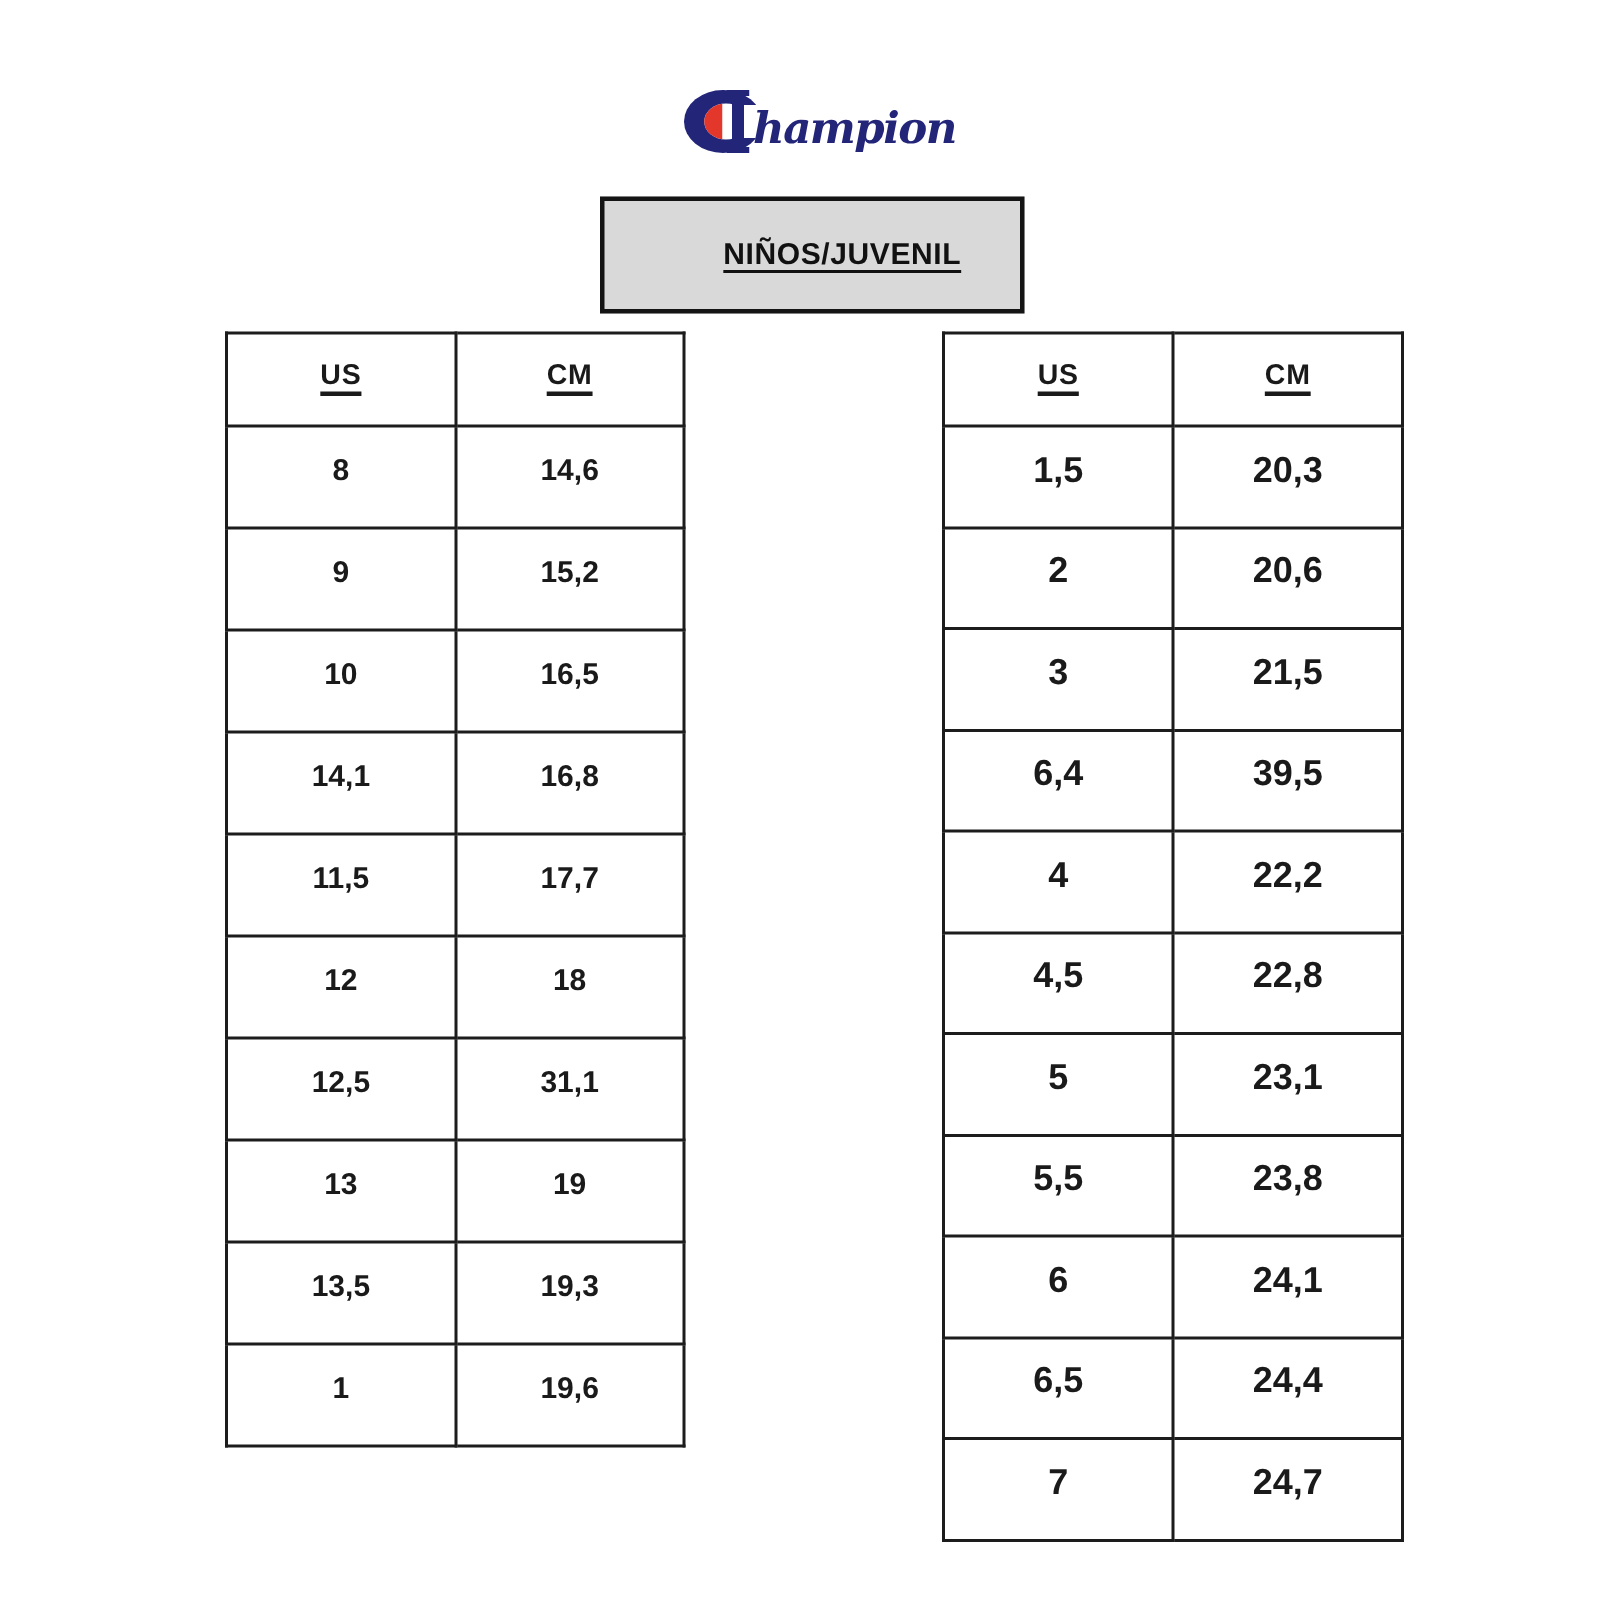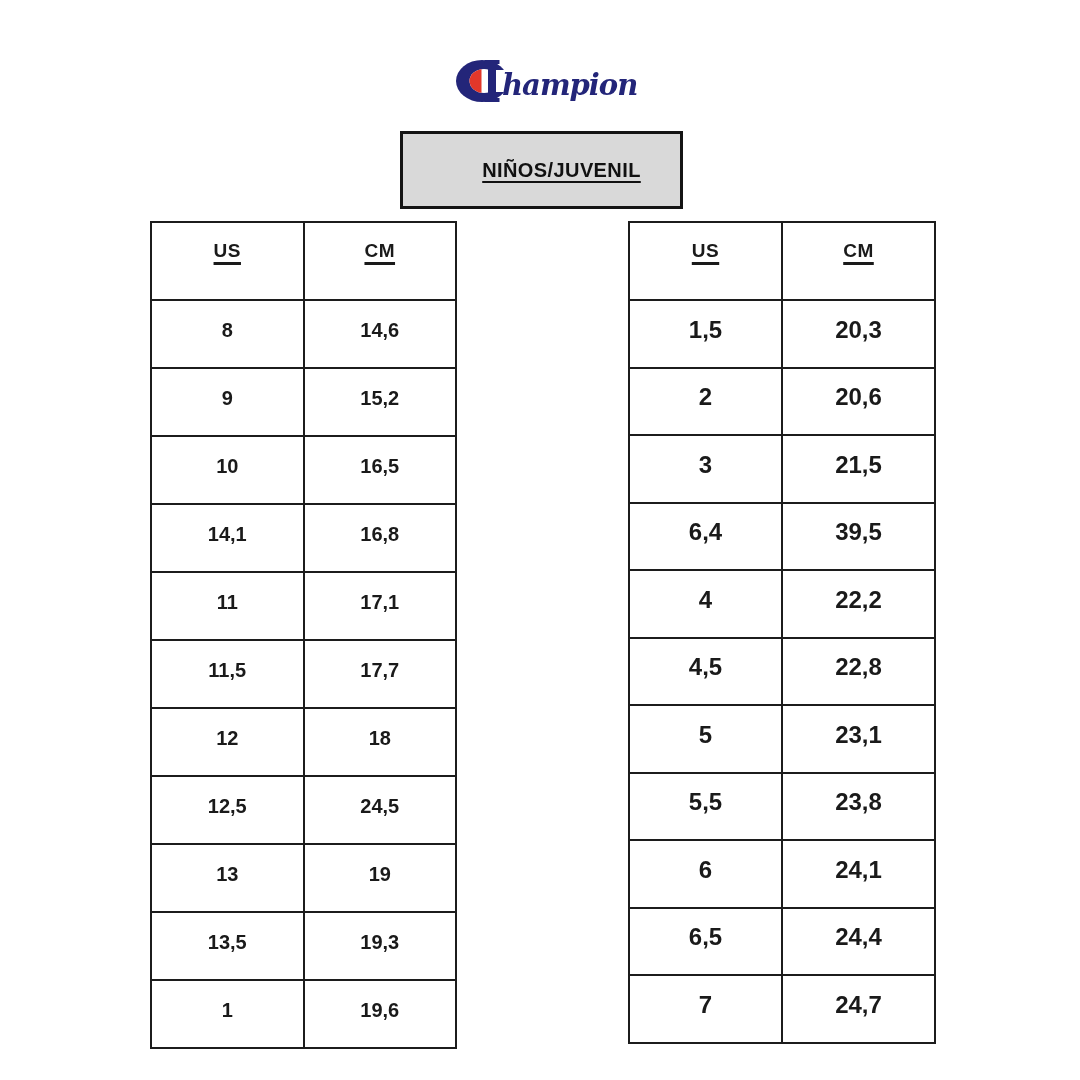--- a/index.html
+++ b/index.html
@@ -57,21 +57,21 @@
     color: #1a1a1a;
     padding: 0 0 8px 0;
   }
   .size-table th {
     height: 56px;
     font-size: 19px;
     letter-spacing: 0.5px;
     text-decoration: underline;
     text-decoration-thickness: 2.5px;
     text-underline-offset: 5px;
-    padding-bottom: 20px;
+    padding-bottom: 4px;
   }
   .table-left  td { height: 58px; font-size: 20px; }
   .table-right td { height: 57.5px; font-size: 24px; }
 </style>
 </head>
 <body>
 
 <div class="logo">
   <svg width="170" height="52" viewBox="0 0 170 52">
     <g>
@@ -114,34 +114,30 @@
     </tr>
     <tr>
       <td>10</td>
       <td>16,5</td>
     </tr>
     <tr>
       <td>14,1</td>
       <td>16,8</td>
     </tr>
     <tr>
-      <td>11</td>
-      <td>17,1</td>
-    </tr>
-    <tr>
       <td>11,5</td>
       <td>17,7</td>
     </tr>
     <tr>
       <td>12</td>
       <td>18</td>
     </tr>
     <tr>
       <td>12,5</td>
-      <td>24,5</td>
+      <td>31,1</td>
     </tr>
     <tr>
       <td>13</td>
       <td>19</td>
     </tr>
     <tr>
       <td>13,5</td>
       <td>19,3</td>
     </tr>
     <tr>

